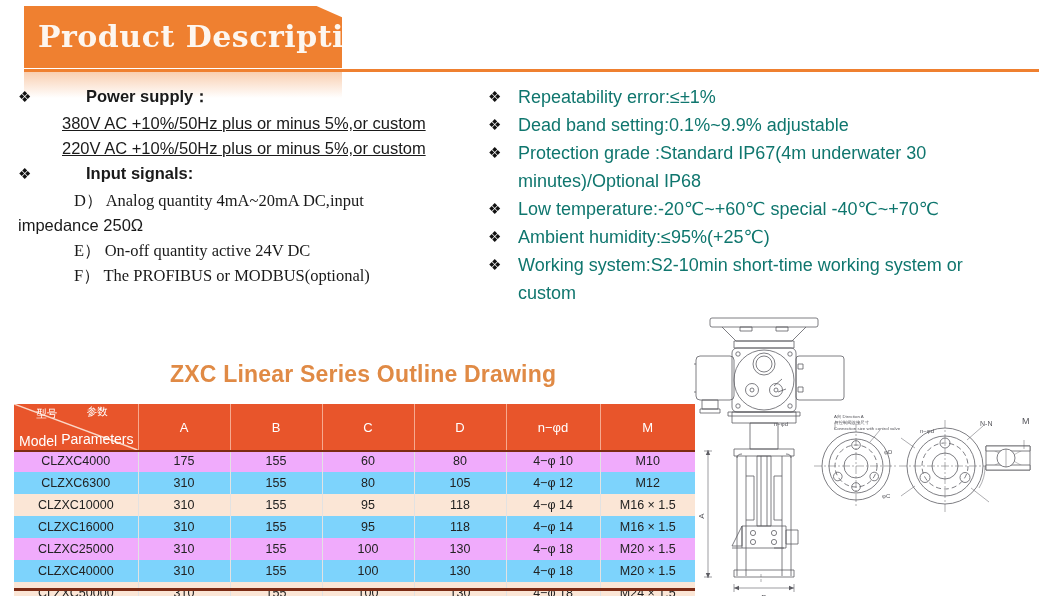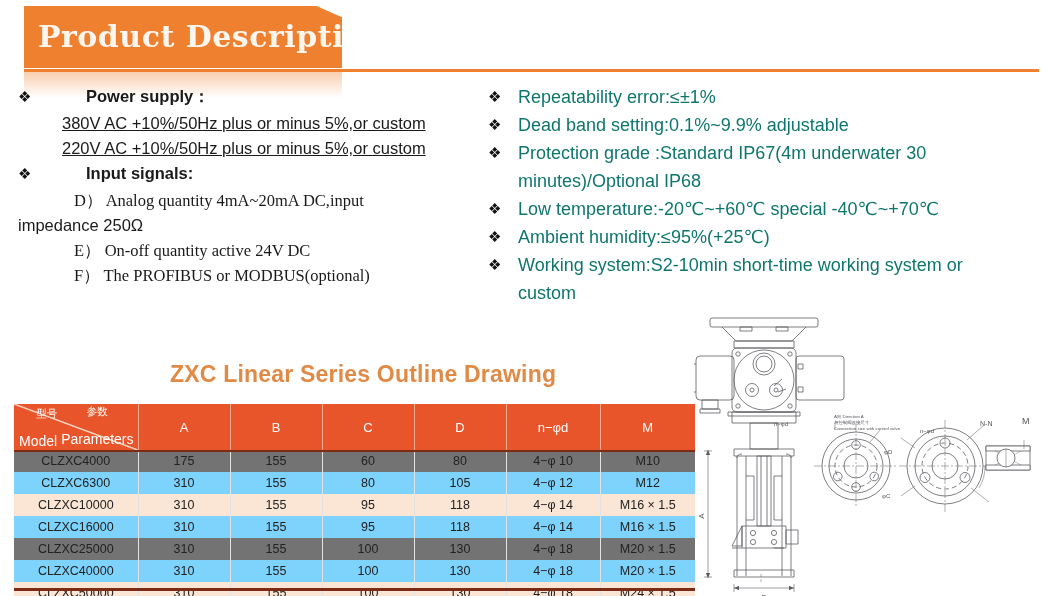--- a/index.html
+++ b/index.html
@@ -97,21 +97,21 @@
     position:absolute;left:5px;bottom:1px;text-align:right;line-height:1.05;
   }
   .cn{font-size:10.5px;display:block;}
   .en{font-size:14px;display:block;margin-top:15px;}
 
   tbody td{
     height:22px;font-size:12.5px;color:#222;
     border-right:1px solid #e2e2e2;
   }
   tbody td:last-child{border-right:none;}
-  tbody tr.sh-gray td{background:#737373;}
+  tbody tr.sh-gray td{background:#f0abfc;}
   tbody tr.sh-white td{background:#7dd3fc;}
   tbody tr.sh-peach td{background:#fbe6d6;}
 
   .head-underline{
     position:absolute;left:14px;top:450px;width:681px;height:2px;background:#7d2b14;
   }
   .table-bottom{
     position:absolute;left:14px;top:588px;width:681px;height:0;
     border-top:2px solid #7d2b14;border-bottom:1px solid #7d2b14;
   }

